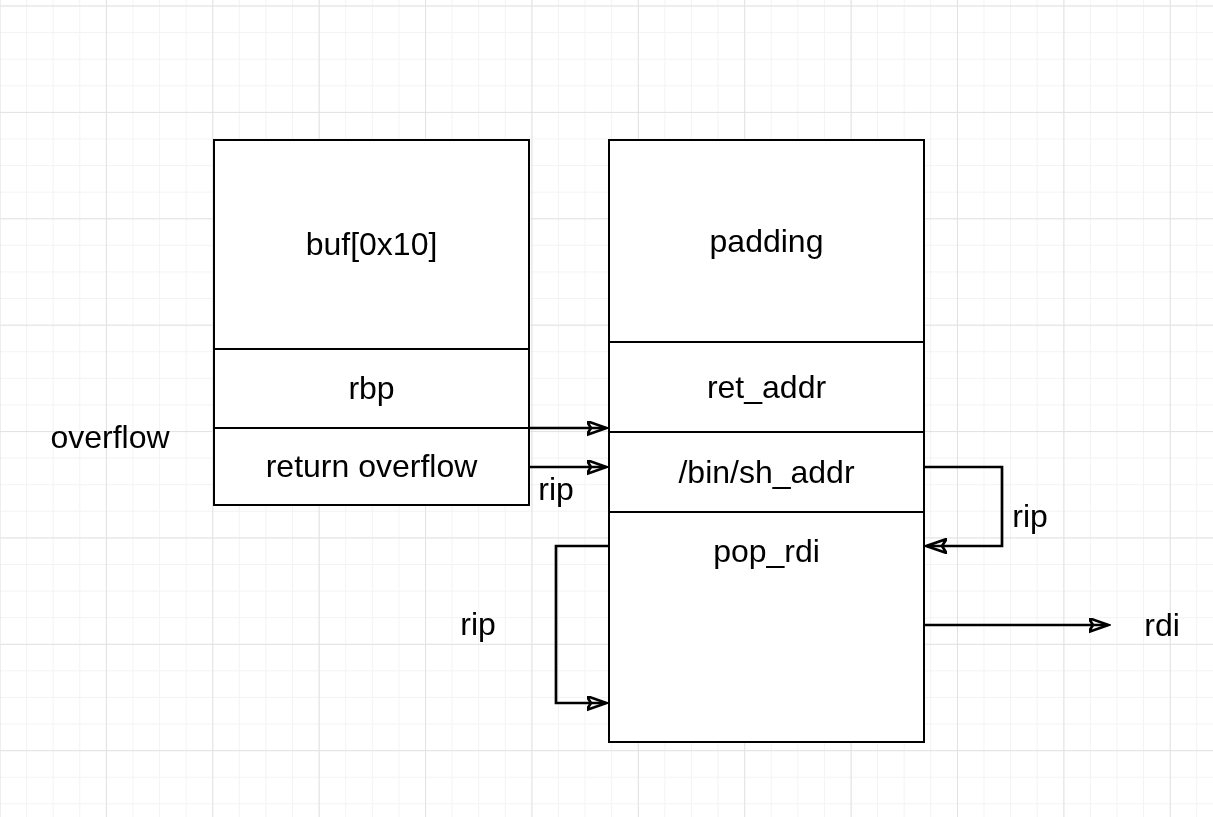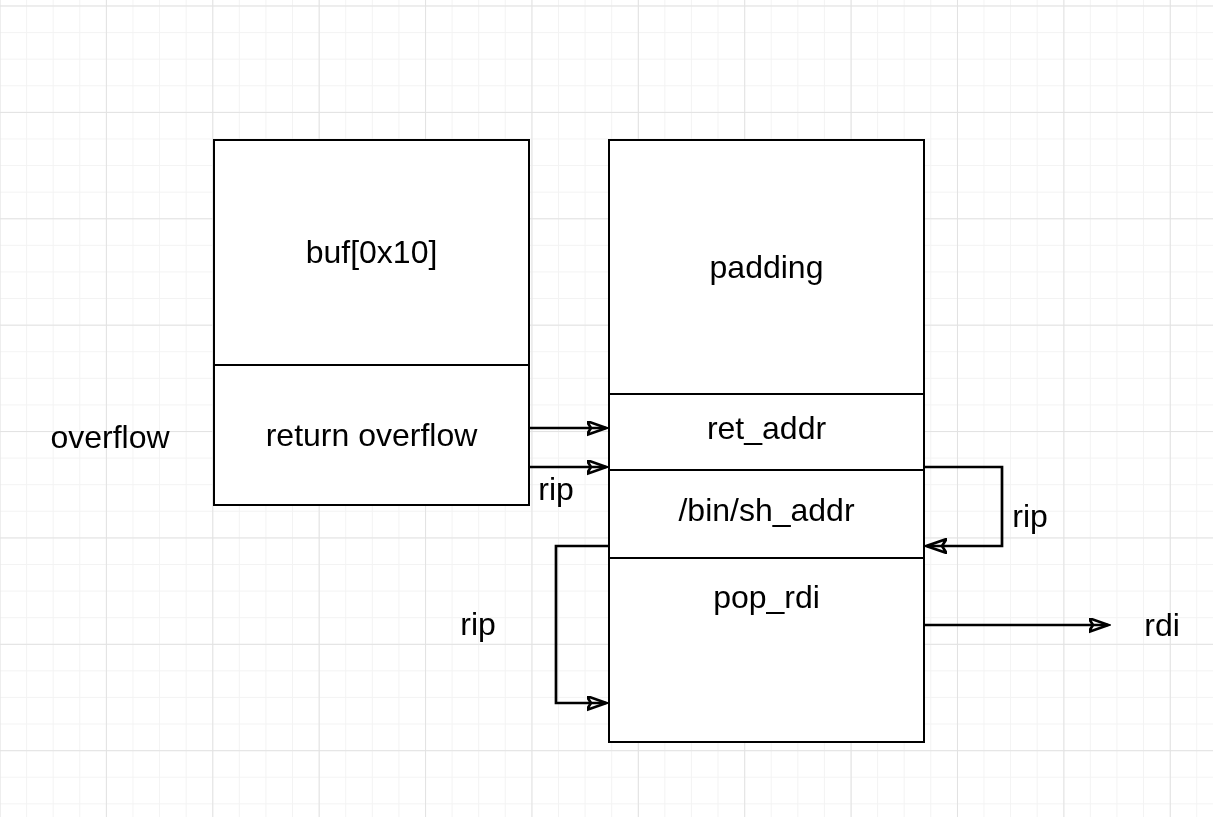--- a/index.html
+++ b/index.html
@@ -48,28 +48,27 @@
   .stack-box.left { left: 213px; top: 139px; width: 317px; height: 367px; }
   .stack-box.right { left: 608px; top: 139px; width: 317px; height: 604px; }
   .cell {
     display: flex;
     align-items: center;
     justify-content: center;
     font-size: 32px;
     line-height: 1.2;
     flex: 0 0 auto;
     white-space: nowrap;
-    margin-top: 8px;
   }
   .cell + .cell { border-top: 2.7px solid var(--stroke); }
   .left .cell-0 { height: 207px; }
   .left .cell-1 { height: 79px; }
   .left .cell-2 { flex: 1 1 auto; }
-  .right .cell-0 { height: 236px; }
-  .right .cell-1 { height: 68px; text-align: right; }
+  .right .cell-0 { height: 200px; }
+  .right .cell-1 { height: 90px; text-align: right; }
   .right .cell-2 { height: 78px; }
   .right .cell-3 { height: 80px; }
   .right .cell-4 { flex: 1 1 auto; }
   .free-label {
     position: absolute;
     font-size: 32px;
     line-height: 32px;
     text-align: center;
     width: 120px;
     white-space: nowrap;
@@ -102,20 +101,21 @@
     </defs>
     <path d="M530,428 H606" marker-end="url(#ah)"></path>
     <path d="M530,467 H606" marker-end="url(#ah)"></path>
     <path d="M925,467 H1002 V546 H927" marker-end="url(#ah)"></path>
     <path d="M608,546 H556 V703 H606" marker-end="url(#ah)"></path>
     <path d="M925,625 H1108" marker-end="url(#ah)"></path>
   </svg>
 
   <div class="stack-box left">
     <div class="cell cell-0">buf[0x10]</div>
+    <div class="cell cell-1">rbp</div>
     <div class="cell cell-2">return overflow</div>
   </div>
 
   <div class="stack-box right">
     <div class="cell cell-0">padding</div>
     <div class="cell cell-1">ret_addr</div>
     <div class="cell cell-3">/bin/sh_addr</div>
     <div class="cell cell-2">pop_rdi</div>
   </div>
 

